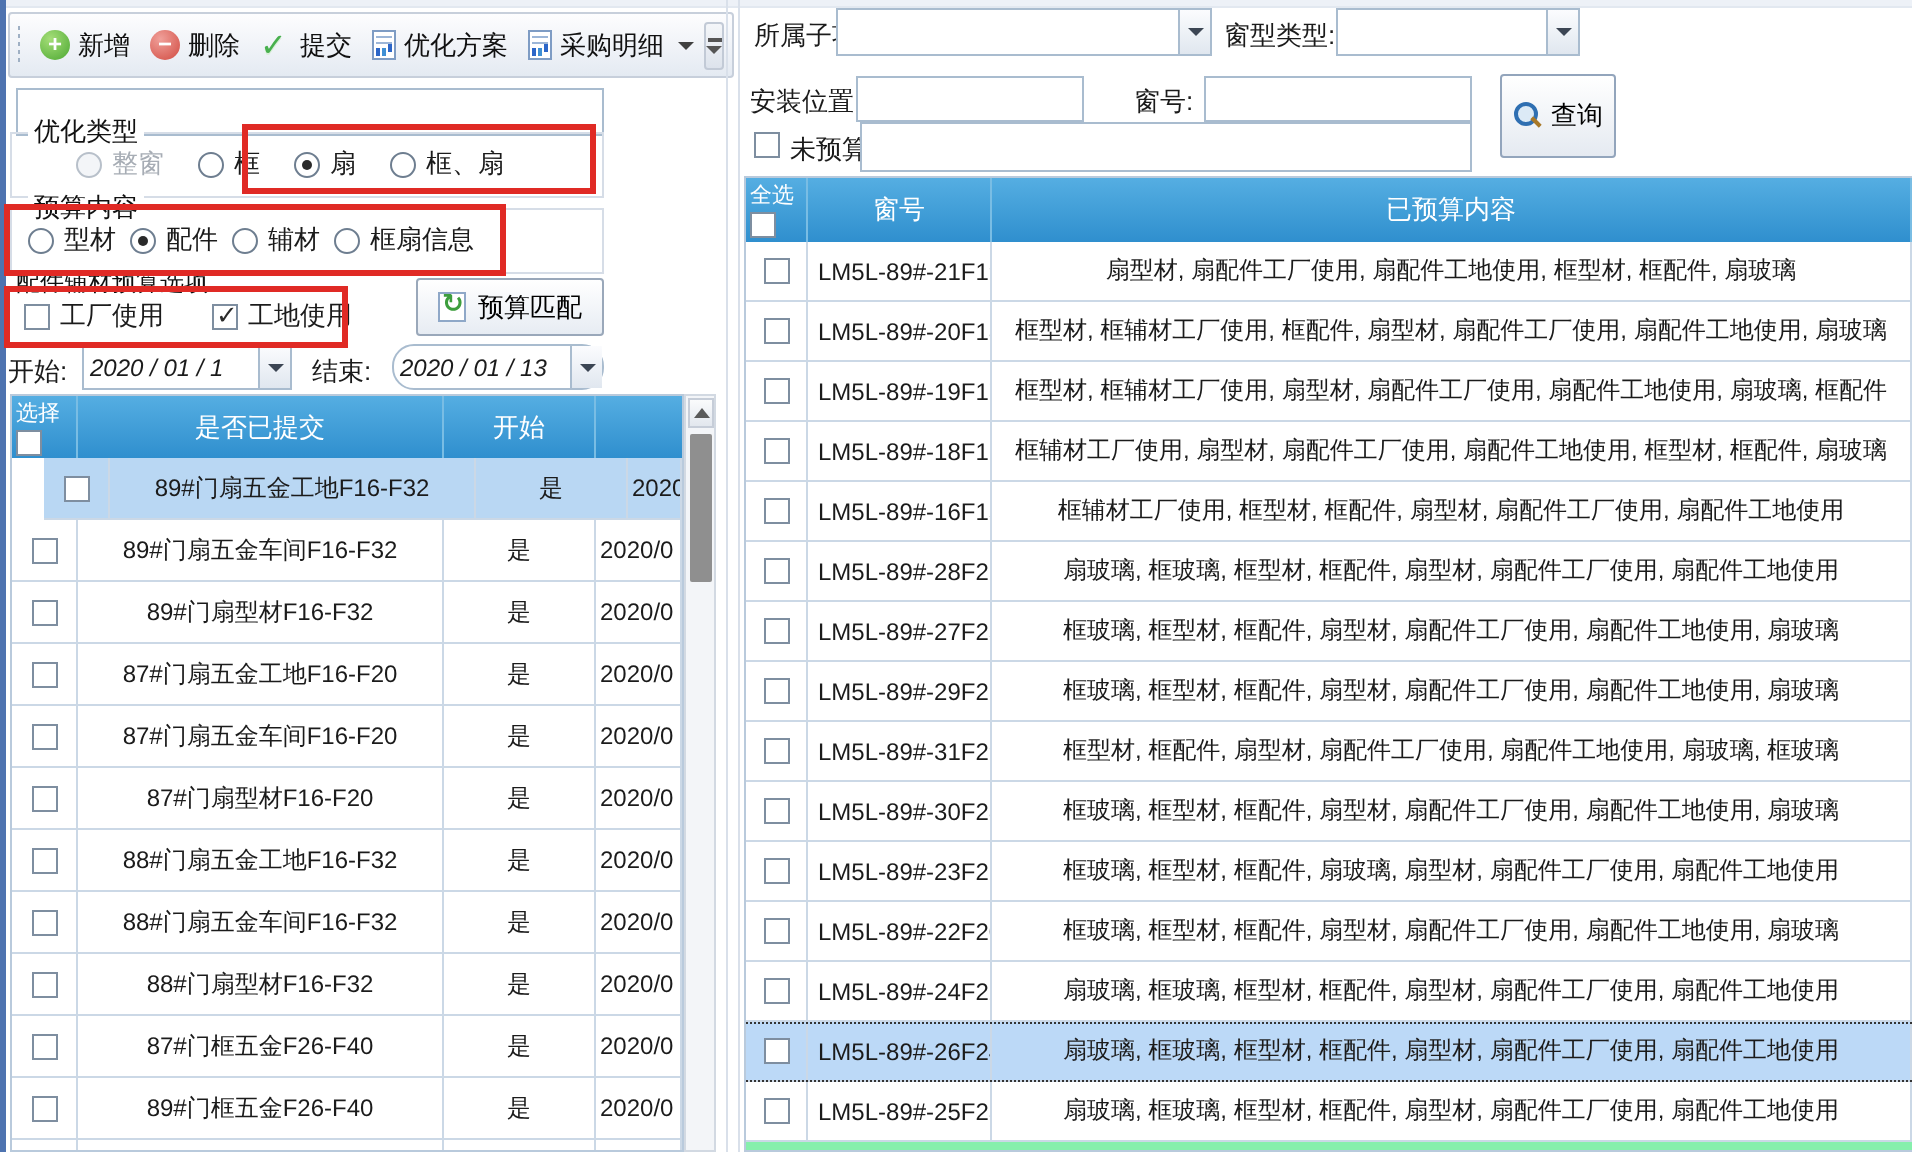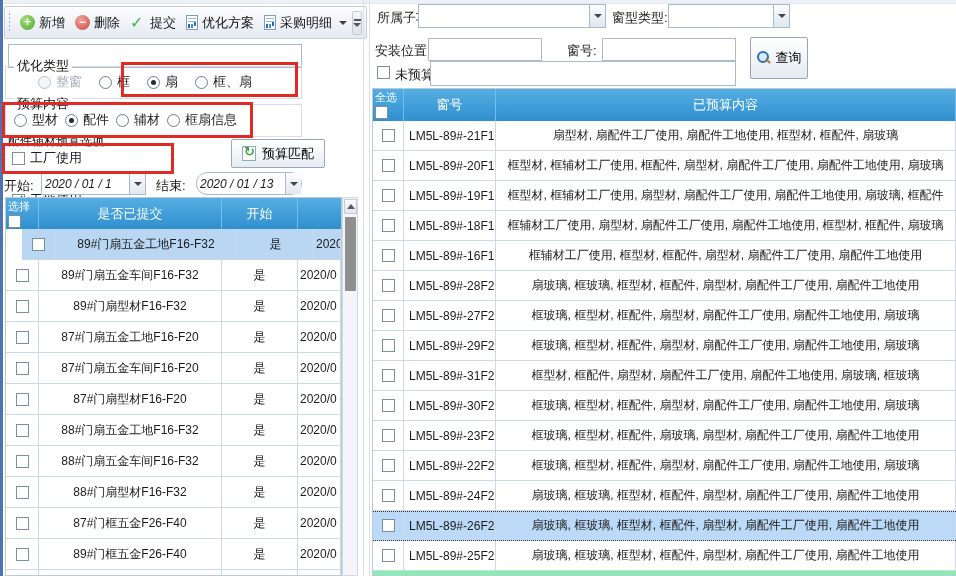--- a/index.html
+++ b/index.html
@@ -38,30 +38,30 @@
   .grplabel { position:absolute; background:#fff; padding:0 3px; font-size:13px; color:#111; white-space:nowrap; }
   #grp1 { left:5px; top:66px; width:297px; height:33px; }
   #grp1-label { left:14px; top:57px; }
   #grp2 { left:5px; top:104px; width:297px; height:33px; }
   #grp2-label { left:14px; top:95px; }
   #grp3-label { position:absolute; left:8px; top:133px; font-size:12px; color:#111; }
 
   .optrow { position:absolute; display:flex; align-items:flex-start; }
   #optimize-type-options { left:38px; top:73px; gap:17px; height:20px; }
   #budget-content-options { left:14px; top:111px; gap:7px; height:20px; }
-  #accessory-checkboxes { left:12px; top:149px; gap:24px; height:20px;flex-direction:column; }
+  #accessory-checkboxes { left:12px; top:149px; gap:24px; height:20px; }
   .opt { display:flex; align-items:center; gap:5px; font-size:13px; white-space:nowrap; }
   .opt.disabled { color:#a7adb5; }
   .radio { width:13px; height:13px; border:1px solid #6e7e90; border-radius:50%; background:#fff; position:relative; flex:0 0 auto; }
   .radio.checked::after { content:""; position:absolute; left:3px; top:3px; width:5px; height:5px; border-radius:50%; background:#2a2a2a; }
   .radio.disabled { border-color:#b8c0ca; background:#f3f5f8; }
   .cb { width:13px; height:13px; border:1px solid #7e8ea0; background:#fff; position:relative; flex:0 0 auto; }
   .cb.checked::after { content:"✓"; position:absolute; left:1px; top:-3px; font-size:13px; font-weight:bold; color:#2b2b2b; }
 
-  #match-btn { position:absolute; left:208px; top:139px; width:94px; height:29px; display:flex; align-items:center; justify-content:center; gap:6px; background:linear-gradient(#ffffff,#e7ecf3); border:1px solid #9aa8ba; border-radius:2px; font-size:13px; font-family:inherit;margin-left:23px; }
+  #match-btn { position:absolute; left:208px; top:139px; width:94px; height:29px; display:flex; align-items:center; justify-content:center; gap:6px; background:linear-gradient(#ffffff,#e7ecf3); border:1px solid #9aa8ba; border-radius:2px; font-size:13px; font-family:inherit; }
   .ic-match { width:14px; height:15px; background:#fff; border:1px solid #8fa8c8; position:relative; }
   .ic-match::after { content:"↻"; position:absolute; left:1px; top:-3px; color:#3d9e3d; font-size:13px; font-weight:bold; }
 
   .date-label { position:absolute; font-size:13px; }
   #start-label { left:4px; top:177px; }
   #end-label { left:156px; top:177px; }
   .datefield { position:absolute; top:172px; height:23px; background:#fff; border:1px solid #a9bccf; display:flex; align-items:center;font-style:italic; }
   #start-date { left:41px; width:105px; }
   #end-date { left:196px; width:106px;border-radius:11px; }
   .datefield .val { flex:1; padding:0 3px; font-size:12px; white-space:nowrap; overflow:hidden; }

